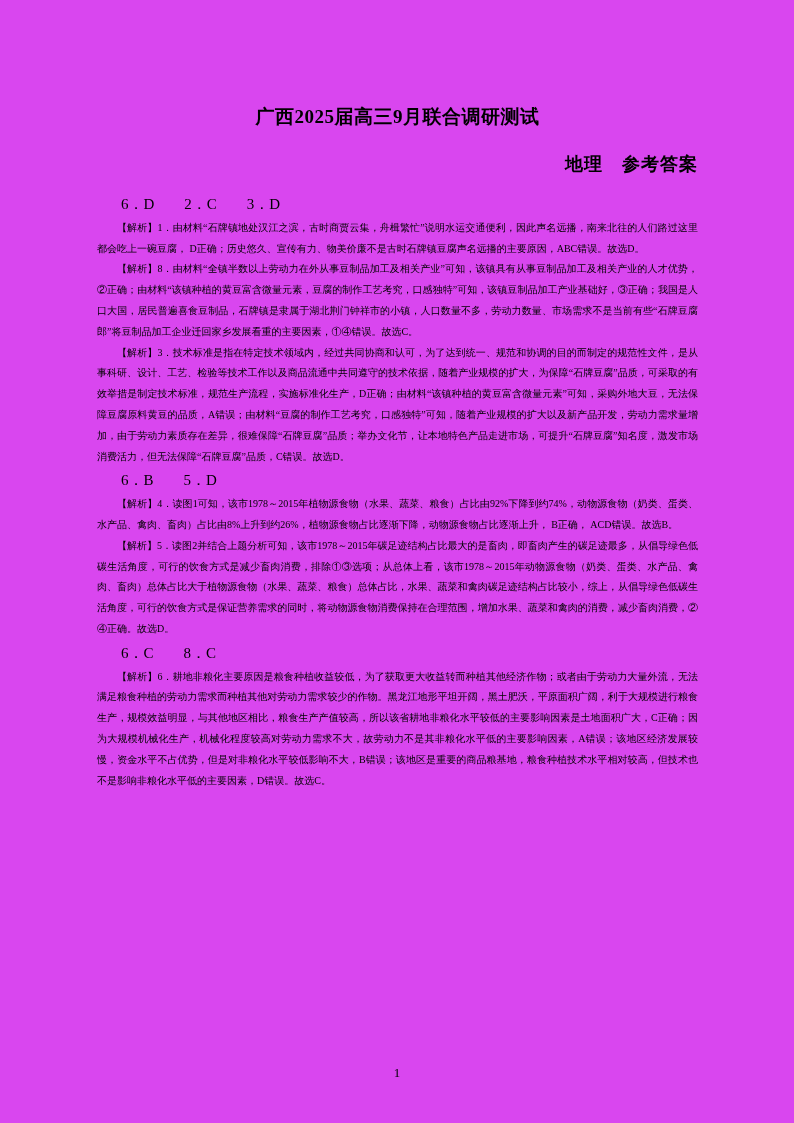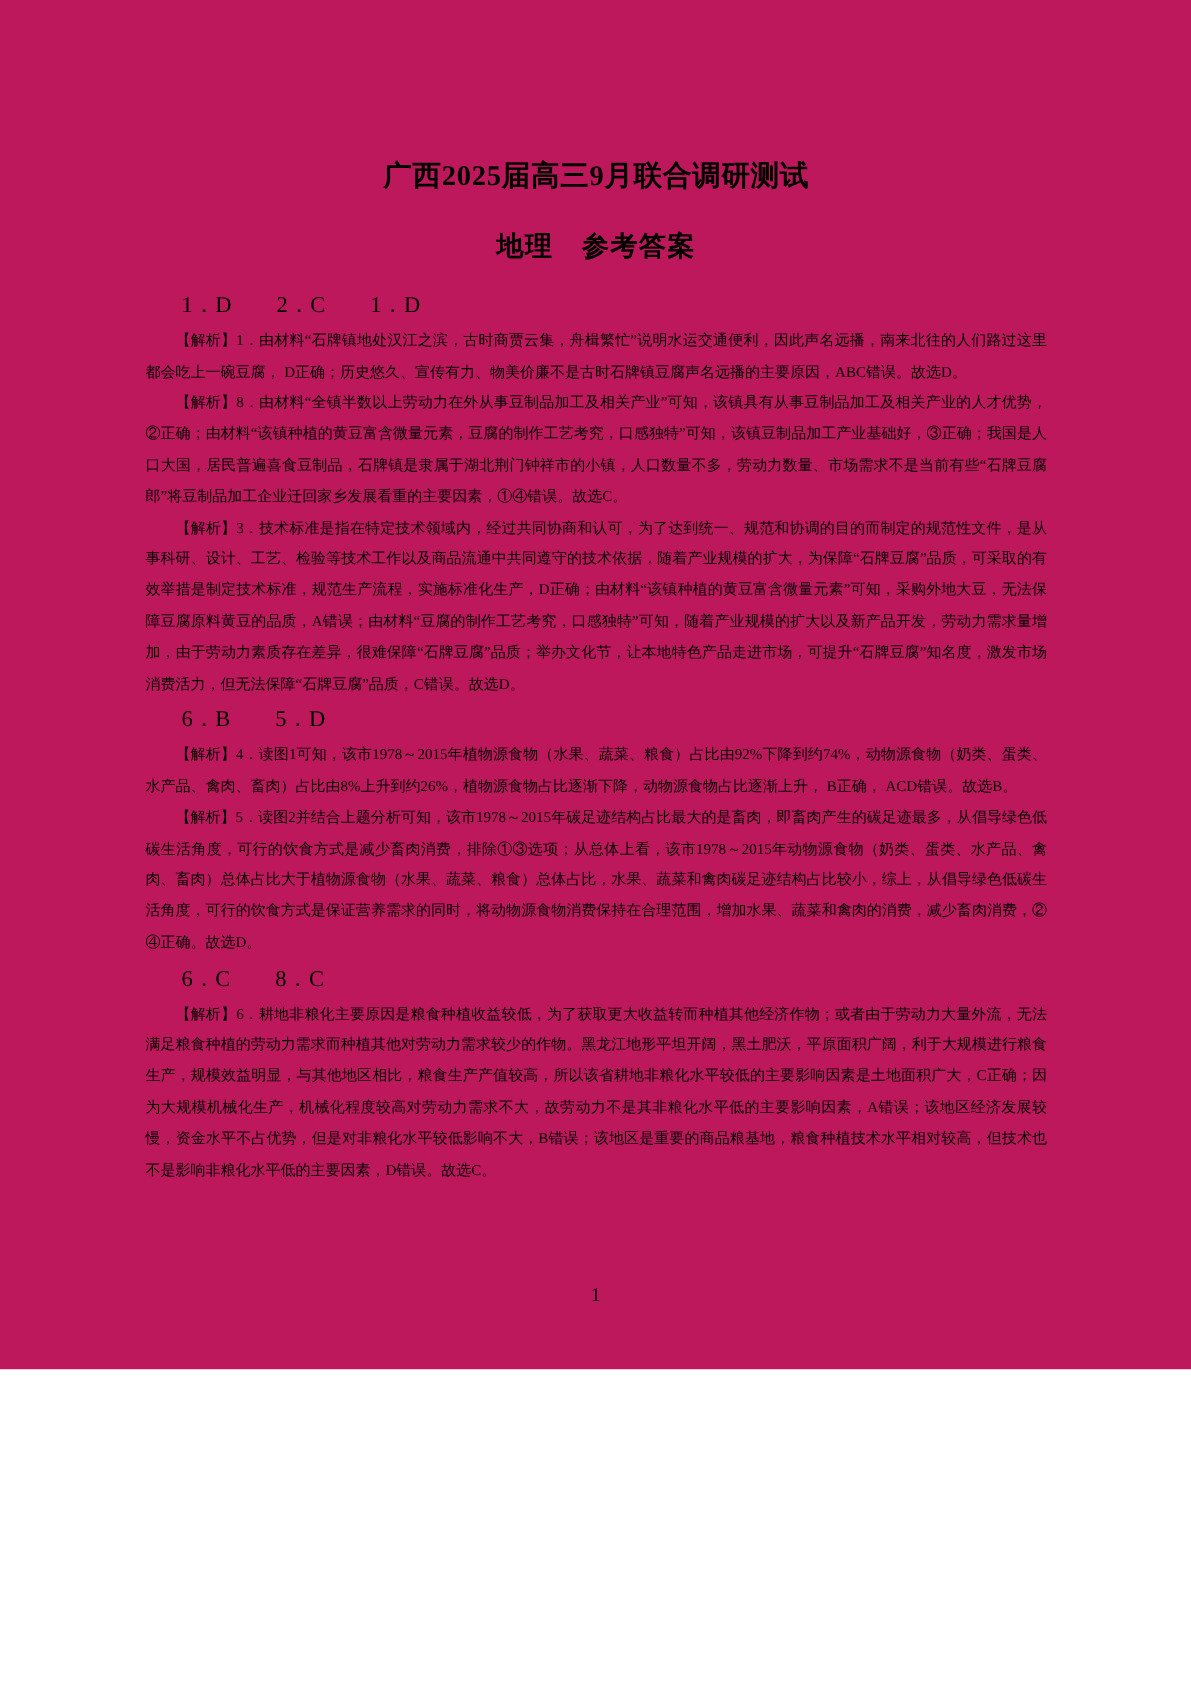--- a/index.html
+++ b/index.html
@@ -1,36 +1,36 @@
 <!DOCTYPE html>
 <html><head>
 <meta charset="utf-8">
 <style>
   * { margin: 0; padding: 0; box-sizing: border-box; }
   html, body { background: #ffffff; }
   .page {
     position: relative;
     width: 794px;
-    height: 913px;
+    height: 1123px;
     margin: 0 auto;
-    background: #be185d;
+    background: #d946ef;
     color: #000000;
     font-family: "Liberation Serif", "DejaVu Serif", serif;
     padding: 104px 96px 0 97px;
     overflow: hidden;
   }
   .doc-title {
     text-align: center;
     font-size: 19px;
     font-weight: bold;
     letter-spacing: 0.5px;
     margin-bottom: 22px;
   }
   .doc-subtitle {
-    text-align: center;
+    text-align: right;
     font-size: 18px;
     font-weight: bold;
     letter-spacing: 1px;
     margin-bottom: 18px;
   }
   .answers-line {
     font-size: 15px;
     line-height: 20.8px;
     text-indent: 1.6em;
     margin: 3px 0;
@@ -52,21 +52,21 @@
   }
 </style>
 </head>
 <body>
 
 <div class="page">
 
   <h1 class="doc-title">广西2025届高三9月联合调研测试</h1>
   <h2 class="doc-subtitle">地理　参考答案</h2>
 
-  <p class="answers-line">1．D　　2．C　　1．D</p>
+  <p class="answers-line">6．D　　2．C　　3．D</p>
   <p class="para">【解析】1．由材料“石牌镇地处汉江之滨，古时商贾云集，舟楫繁忙”说明水运交通便利，因此声名远播，南来北往的人们路过这里都会吃上一碗豆腐， D正确；历史悠久、宣传有力、物美价廉不是古时石牌镇豆腐声名远播的主要原因，ABC错误。故选D。</p>
   <p class="para">【解析】8．由材料“全镇半数以上劳动力在外从事豆制品加工及相关产业”可知，该镇具有从事豆制品加工及相关产业的人才优势，②正确；由材料“该镇种植的黄豆富含微量元素，豆腐的制作工艺考究，口感独特”可知，该镇豆制品加工产业基础好，③正确；我国是人口大国，居民普遍喜食豆制品，石牌镇是隶属于湖北荆门钟祥市的小镇，人口数量不多，劳动力数量、市场需求不是当前有些“石牌豆腐郎”将豆制品加工企业迁回家乡发展看重的主要因素，①④错误。故选C。</p>
   <p class="para">【解析】3．技术标准是指在特定技术领域内，经过共同协商和认可，为了达到统一、规范和协调的目的而制定的规范性文件，是从事科研、设计、工艺、检验等技术工作以及商品流通中共同遵守的技术依据，随着产业规模的扩大，为保障“石牌豆腐”品质，可采取的有效举措是制定技术标准，规范生产流程，实施标准化生产，D正确；由材料“该镇种植的黄豆富含微量元素”可知，采购外地大豆，无法保障豆腐原料黄豆的品质，A错误；由材料“豆腐的制作工艺考究，口感独特”可知，随着产业规模的扩大以及新产品开发，劳动力需求量增加，由于劳动力素质存在差异，很难保障“石牌豆腐”品质；举办文化节，让本地特色产品走进市场，可提升“石牌豆腐”知名度，激发市场消费活力，但无法保障“石牌豆腐”品质，C错误。故选D。</p>
 
   <p class="answers-line">6．B　　5．D</p>
   <p class="para">【解析】4．读图1可知，该市1978～2015年植物源食物（水果、蔬菜、粮食）占比由92%下降到约74%，动物源食物（奶类、蛋类、水产品、禽肉、畜肉）占比由8%上升到约26%，植物源食物占比逐渐下降，动物源食物占比逐渐上升， B正确， ACD错误。故选B。</p>
   <p class="para">【解析】5．读图2并结合上题分析可知，该市1978～2015年碳足迹结构占比最大的是畜肉，即畜肉产生的碳足迹最多，从倡导绿色低碳生活角度，可行的饮食方式是减少畜肉消费，排除①③选项；从总体上看，该市1978～2015年动物源食物（奶类、蛋类、水产品、禽肉、畜肉）总体占比大于植物源食物（水果、蔬菜、粮食）总体占比，水果、蔬菜和禽肉碳足迹结构占比较小，综上，从倡导绿色低碳生活角度，可行的饮食方式是保证营养需求的同时，将动物源食物消费保持在合理范围，增加水果、蔬菜和禽肉的消费，减少畜肉消费，②④正确。故选D。</p>
 
   <p class="answers-line">6．C　　8．C</p>
   <p class="para">【解析】6．耕地非粮化主要原因是粮食种植收益较低，为了获取更大收益转而种植其他经济作物；或者由于劳动力大量外流，无法满足粮食种植的劳动力需求而种植其他对劳动力需求较少的作物。黑龙江地形平坦开阔，黑土肥沃，平原面积广阔，利于大规模进行粮食生产，规模效益明显，与其他地区相比，粮食生产产值较高，所以该省耕地非粮化水平较低的主要影响因素是土地面积广大，C正确；因为大规模机械化生产，机械化程度较高对劳动力需求不大，故劳动力不是其非粮化水平低的主要影响因素，A错误；该地区经济发展较慢，资金水平不占优势，但是对非粮化水平较低影响不大，B错误；该地区是重要的商品粮基地，粮食种植技术水平相对较高，但技术也不是影响非粮化水平低的主要因素，D错误。故选C。</p>

